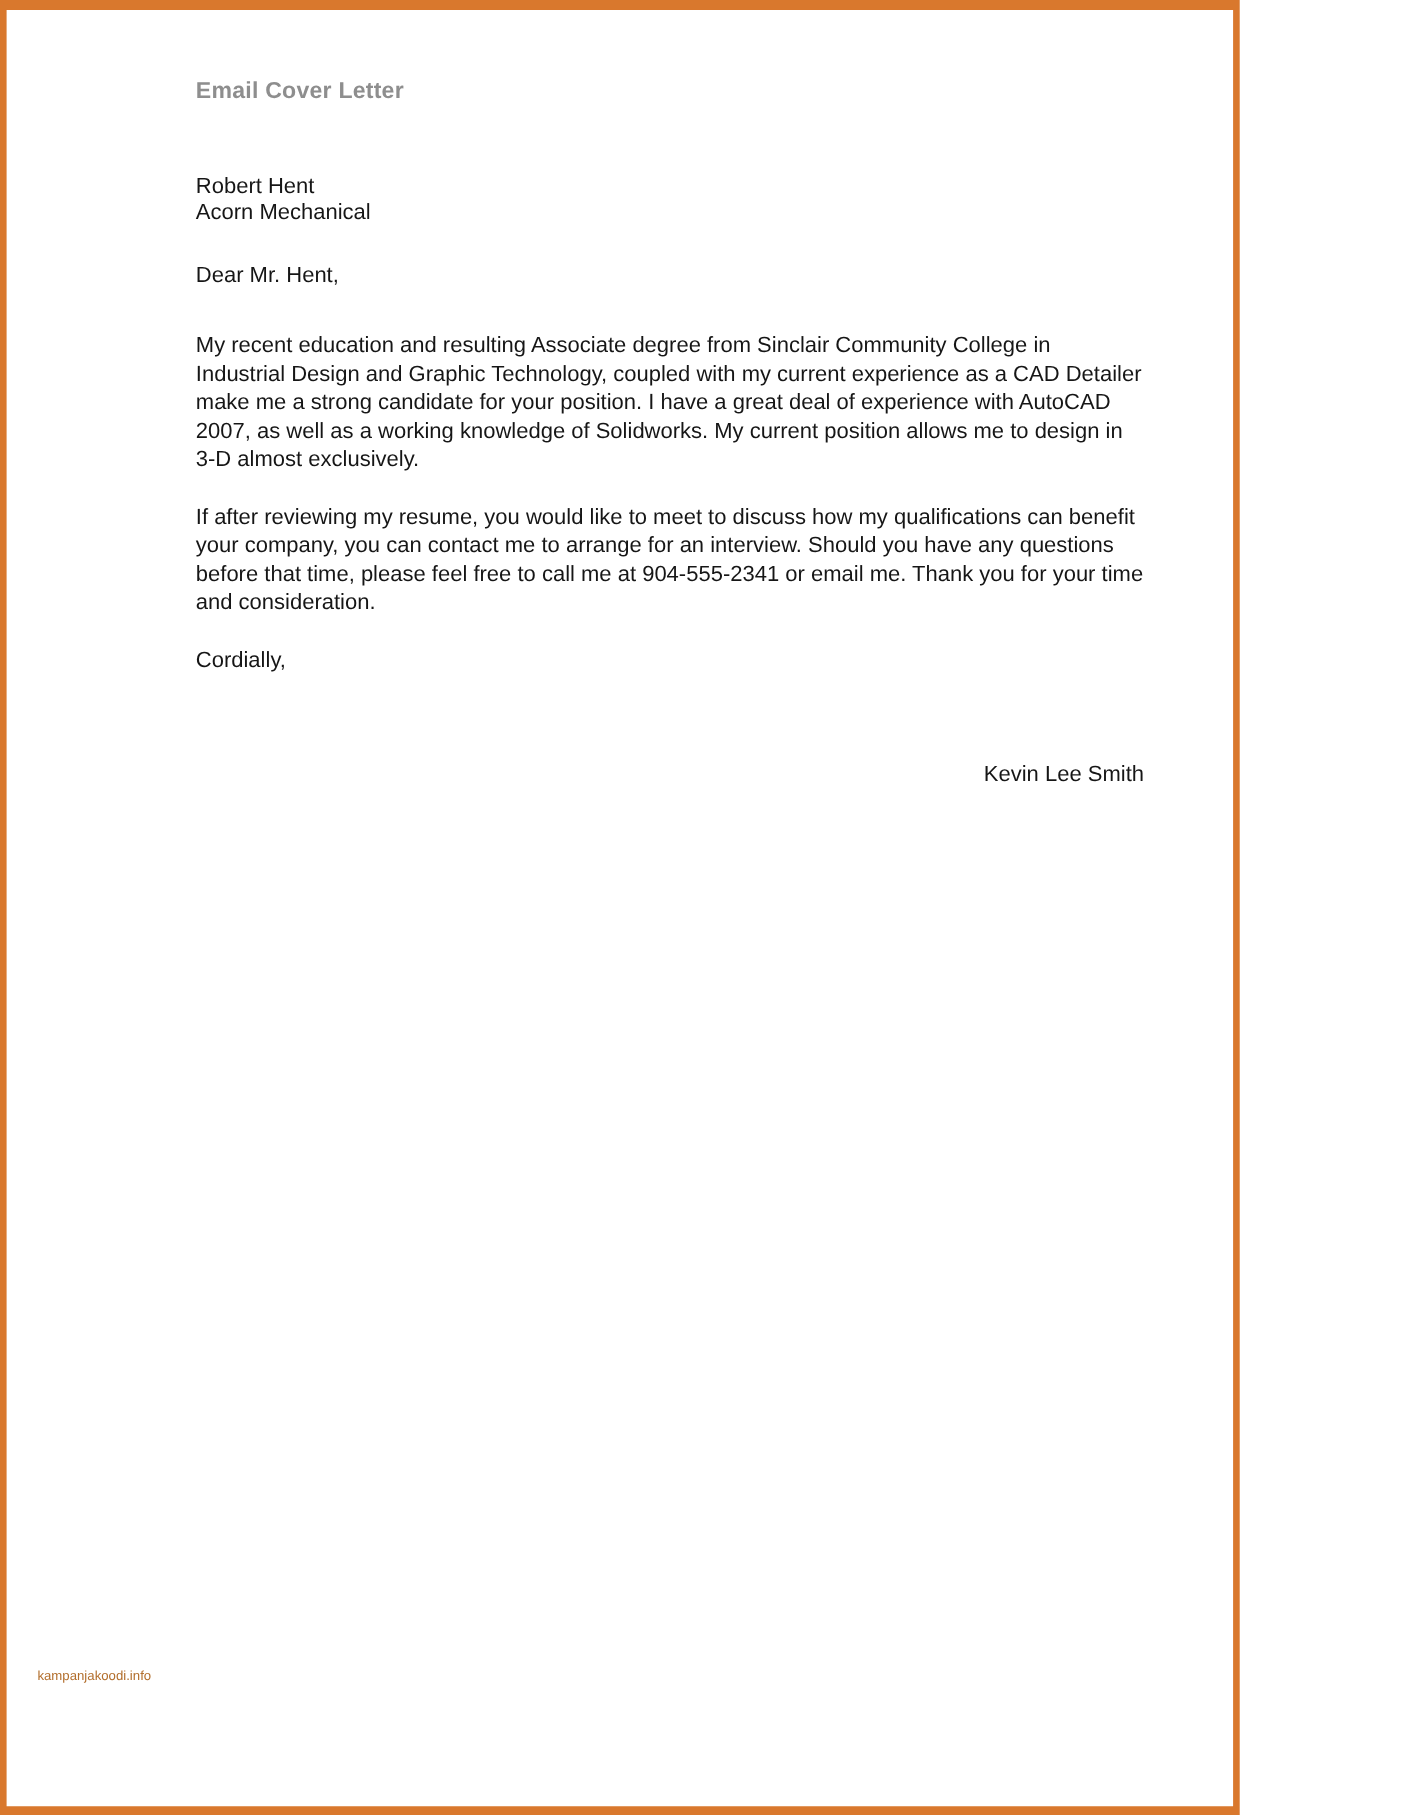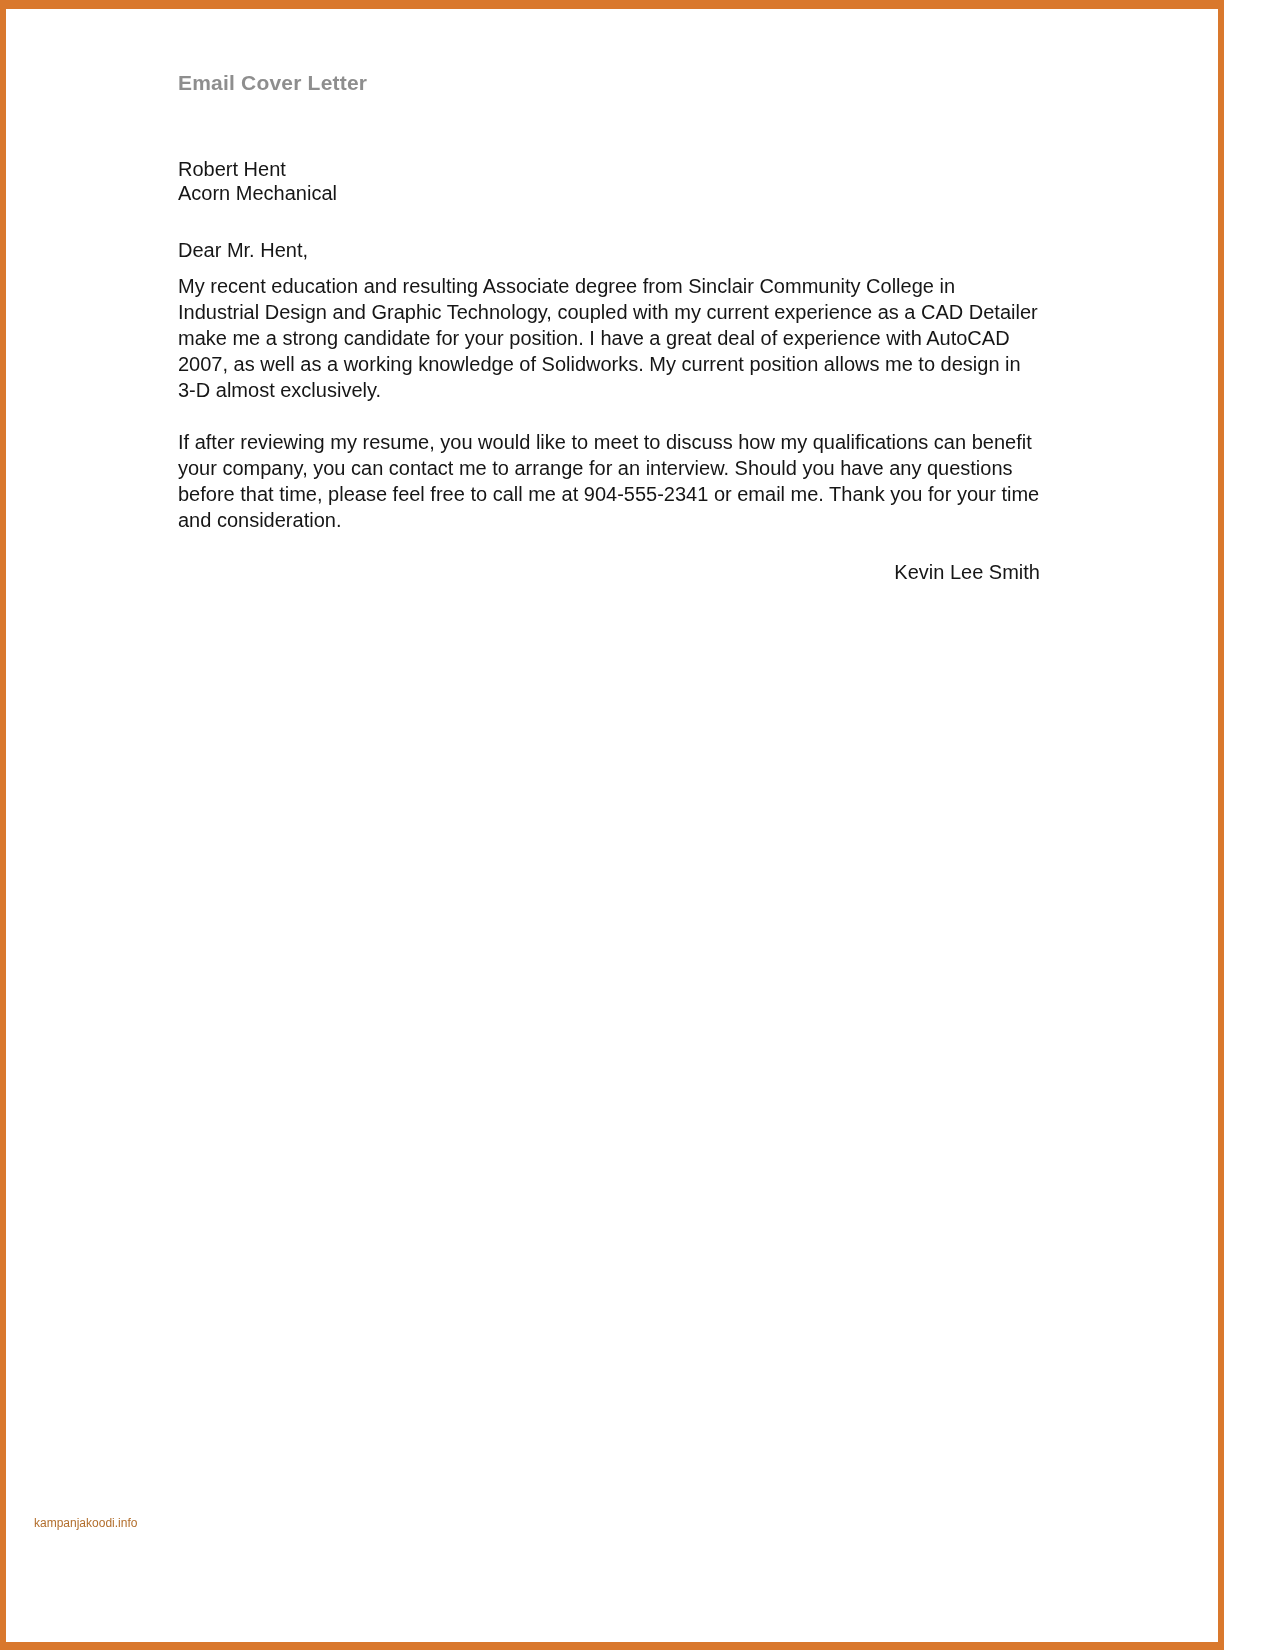--- a/index.html
+++ b/index.html
@@ -2,21 +2,21 @@
 <html style="--border-color: #d9782d; --title-color: #8e8e8e; --text-color: #161616; --watermark-color: #b26e2c;"><head>
 <meta charset="utf-8">
 <style>
   html, body {
     margin: 0;
     padding: 0;
     background: #ffffff;
   }
   .page {
     position: relative;
-    width: 1224px;
+    width: 1127px;
     height: 1650px;
     box-sizing: border-box;
     background: #ffffff;
     border-top: 9px solid var(--border-color, #d9782d);
     border-bottom: 8px solid var(--border-color, #d9782d);
     border-left: 6px solid var(--border-color, #d9782d);
     border-right: 6px solid var(--border-color, #d9782d);
     font-family: "Liberation Sans", sans-serif;
     color: var(--text-color, #161616);
     overflow: hidden;
@@ -39,21 +39,21 @@
   }
   .address-block div {
     margin: 0;
   }
   p {
     margin: 0 0 26px 0;
     font-size: 20px;
     line-height: 26px;
   }
   .salutation {
-    margin-bottom: 10px;
+    margin-bottom: 38px;
   }
   .closing {
     margin-bottom: 78px;
   }
   .signature {
     margin-bottom: 0;
     text-align: right;
   }
   .watermark {
     position: absolute;
@@ -76,19 +76,20 @@
       <div>Acorn Mechanical</div>
     </div>
 
     <p class="salutation">Dear Mr. Hent,</p>
 
 
     <p class="para">My recent education and resulting Associate degree from Sinclair Community College in Industrial Design and Graphic Technology, coupled with my current experience as a CAD Detailer make me a strong candidate for your position. I have a great deal of experience with AutoCAD 2007, as well as a working knowledge of Solidworks. My current position allows me to design in 3-D almost exclusively.</p>
 
     <p class="para">If after reviewing my resume, you would like to meet to discuss how my qualifications can benefit your company, you can contact me to arrange for an interview. Should you have any questions before that time, please feel free to call me at 904-555-2341 or email me. Thank you for your time and consideration.</p>
 
+    <p class="closing">Cordially,</p>
 
     <p class="signature">Kevin Lee Smith</p>
 
   </div>
 
   <div class="watermark">kampanjakoodi.info</div>
 </div>
 
 </body></html>

